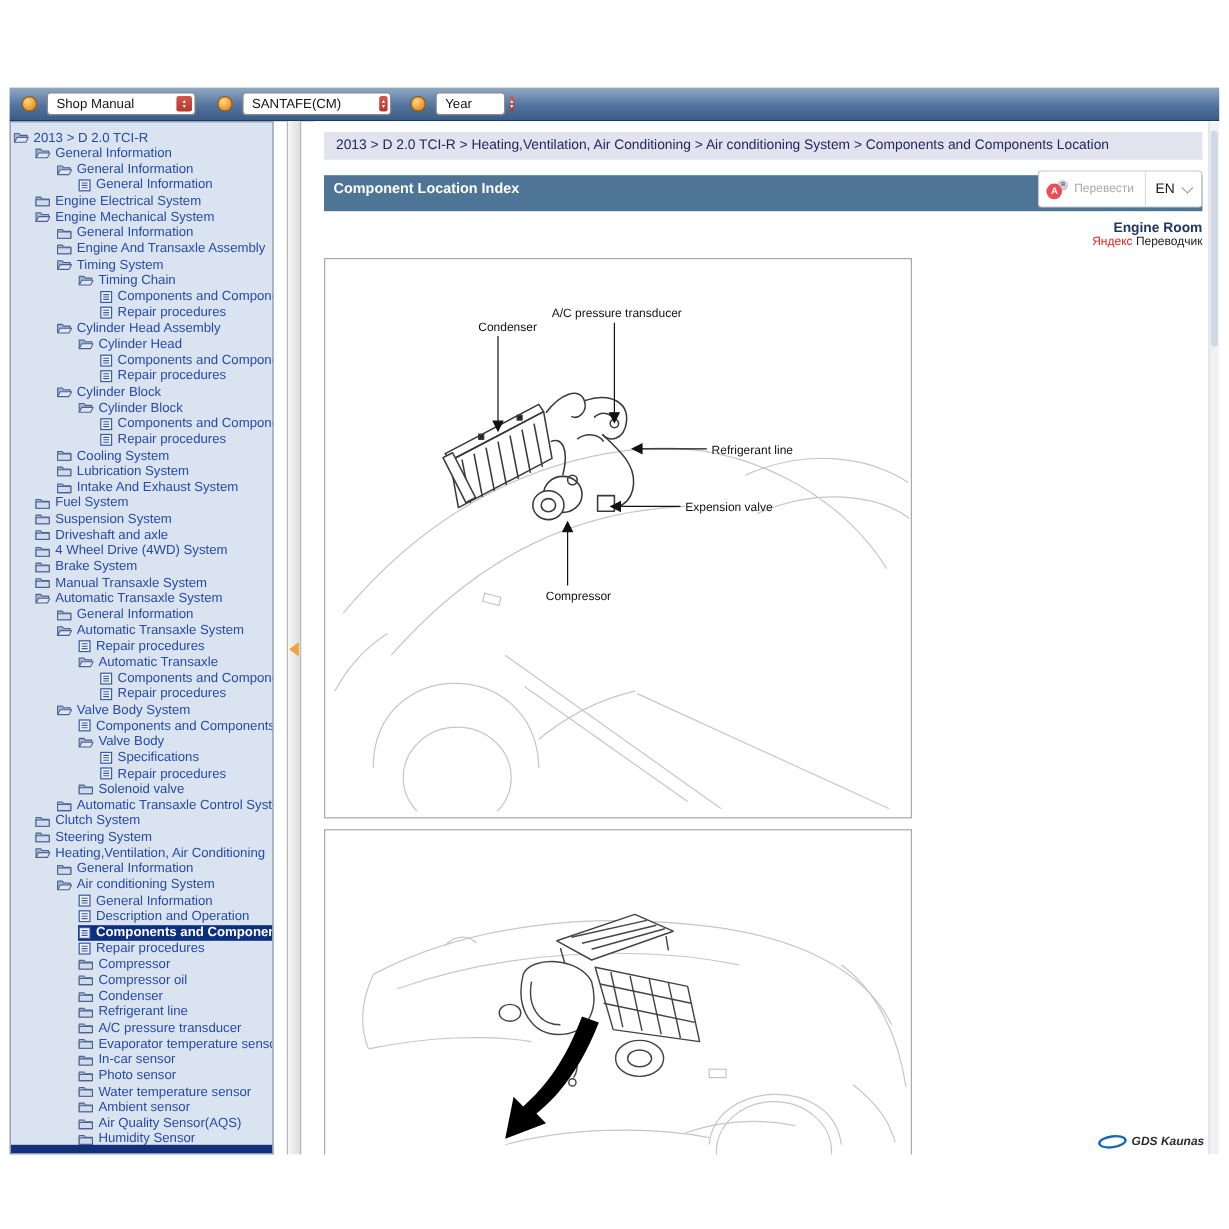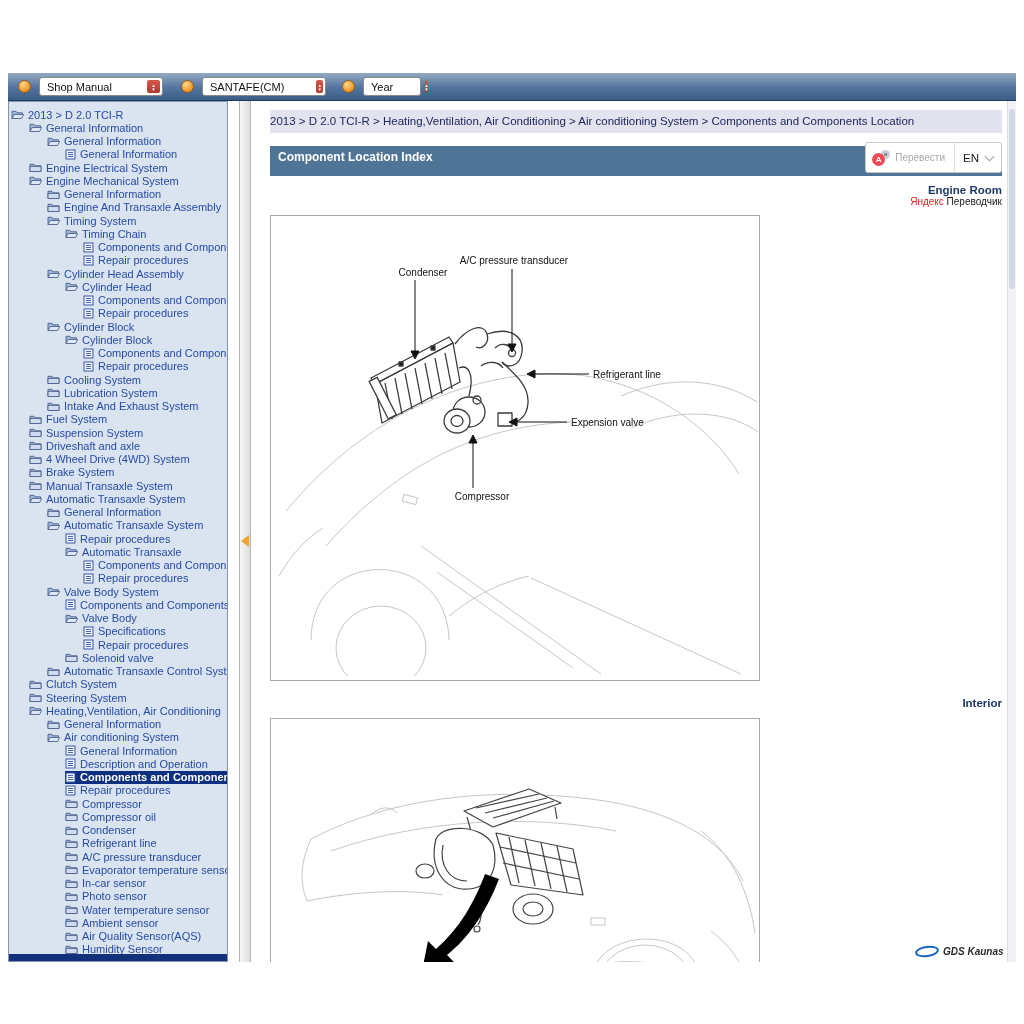--- a/index.html
+++ b/index.html
@@ -37,21 +37,21 @@
     border-left:1px solid #b5b5b5;border-right:1px solid #b5b5b5;position:relative;box-sizing:border-box;}
   .gutter-arrow{position:absolute;top:434px;left:1px;width:0;height:0;
     border-top:6px solid transparent;border-bottom:6px solid transparent;border-right:8px solid #f0a23c;}
 
   
   .main{flex:1 1 auto;background:#fff;position:relative;overflow:hidden;padding-left:8px;box-sizing:border-box;}
   .vscroll{position:absolute;right:0;top:0;bottom:0;width:8px;background:#f2f2f6;border-left:1px solid #dcdce4;}
   .vthumb{position:absolute;top:8px;left:1px;width:6px;height:180px;background:#d3d8e6;border-radius:3px;}
 
   .breadcrumb{margin-top:9px;margin-right:14px;height:23px;line-height:23px;background:#e2e3ee;
-    color:#20285e;font-size:11.5px;white-space:nowrap;overflow:hidden;}
+    color:#20285e;font-size:11.5px;padding-left:10px;white-space:nowrap;overflow:hidden;}
 
   .section-bar{margin-top:13px;margin-right:14px;height:30px;background:#4e7596;color:#fff;
     font-weight:bold;font-size:12px;line-height:22px;padding-left:8px;position:relative;}
   .translate-box{position:absolute;right:0;top:-4px;height:29px;background:#fff;border:1px solid #c9c9c9;
     border-radius:3px;display:flex;align-items:center;font-weight:normal;color:#222;}
   .ya-icon{position:relative;width:18px;height:16px;margin-left:6px;}
   .ya-big{position:absolute;left:0;bottom:0;width:13px;height:13px;border-radius:50%;background:#ef4b56;
     color:#fff;font-size:8px;font-weight:bold;text-align:center;line-height:13px;}
   .ya-small{position:absolute;right:0;top:0;width:9px;height:9px;border-radius:50%;background:#c7cfd8;
     color:#444;font-size:6px;text-align:center;line-height:9px;}
@@ -829,23 +829,20 @@
             <line x1="318" y1="158" x2="263" y2="158"></line>
               <polygon points="264,154 264,162 256,158"></polygon>
             <line x1="296" y1="206" x2="245" y2="206"></line>
               <polygon points="246,202 246,210 238,206"></polygon>
             <line x1="202" y1="272" x2="202" y2="226"></line>
               <polygon points="198,227 206,227 202,219"></polygon>
           </g>
         </svg>
       </div>
 
-      <div class="hrow heading2">
-        <span class="fig-heading">Interior</span>
-      </div>
 
       <div class="figure interior">
         <svg width="488" height="298" viewBox="0 0 488 298">
           <g stroke="#c6c6c6" fill="none" stroke-width="1">
             <path d="M40,120 C120,78 220,68 320,80 C400,90 452,120 472,162"></path>
             <path d="M100,96 C108,87 120,87 126,94"></path>
             <path d="M60,132 C150,100 260,95 345,112"></path>
             <path d="M430,112 C460,134 478,172 484,214"></path>
             <path d="M320,262 C324,208 424,204 430,262"></path>
             <ellipse cx="374" cy="268" rx="48" ry="42"></ellipse>

